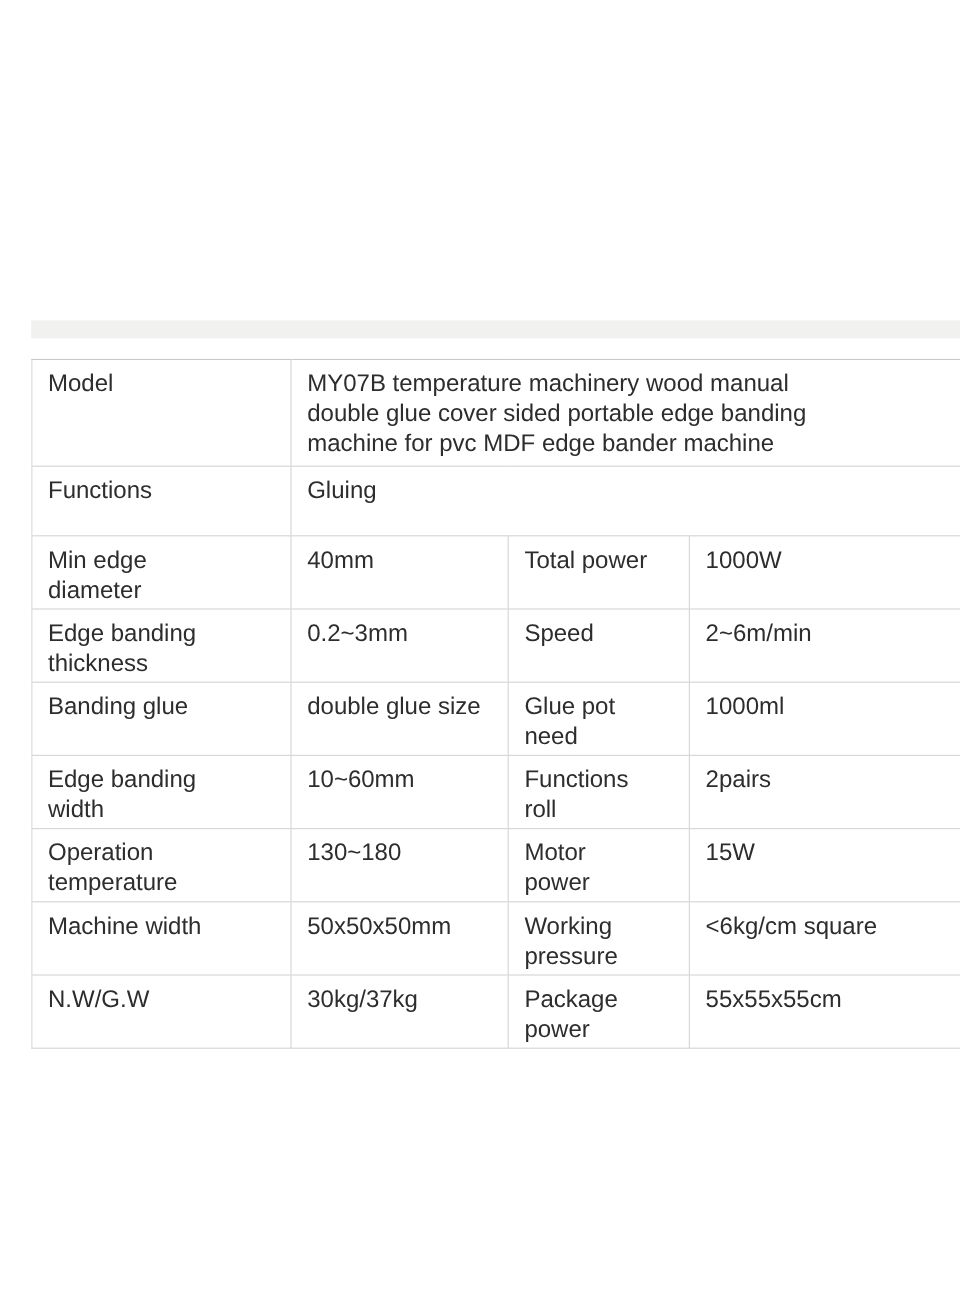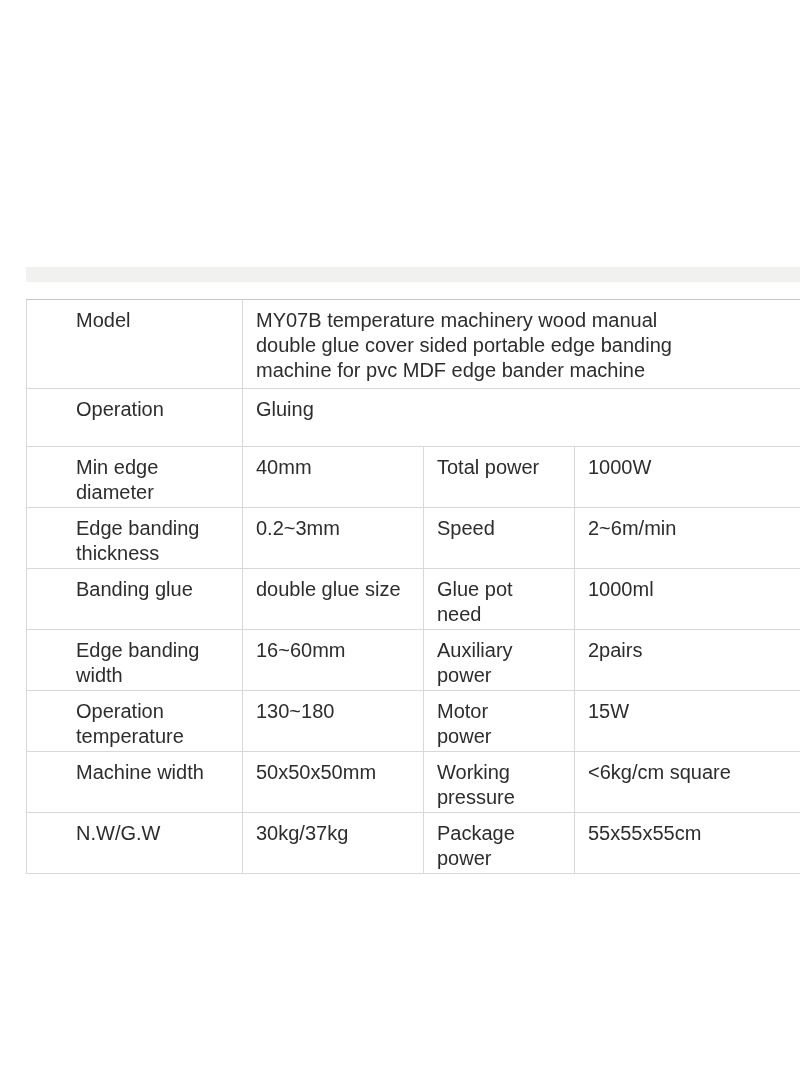--- a/index.html
+++ b/index.html
@@ -42,21 +42,21 @@
   }
   .spec tr:first-child td{border-top-color:var(--border_top);}
   col.c1{width:216px}
   col.c2{width:181px}
   col.c3{width:151px}
   col.c4{width:232px}
   tr.r1{height:89px}
   tr.r2{height:58px}
   tr.rp{height:61px}
   .mw{display:inline-block;}
-  .mw150{max-width:150px;margin-left:36px;}
+  .mw150{max-width:150px;}
   .mw109{max-width:109px;}
   .mw450{max-width:450px;}
 </style>
 </head>
 <body>
 
 <div class="topbar"></div>
 
 <div class="clip">
   <table class="spec">
@@ -70,21 +70,21 @@
       <tr class="r1">
         <td>
           <span class="mw mw150">Model</span>
         </td>
         <td colspan="3">
           <span class="mw mw450">MY07B temperature machinery wood manual double glue cover sided portable edge banding machine for pvc MDF edge bander machine</span>
         </td>
       </tr>
       <tr class="r2">
         <td>
-          <span class="mw mw150">Operation</span>
+          <span class="mw mw150">Functions</span>
         </td>
         <td colspan="3">Gluing</td>
       </tr>
 
       <tr class="rp">
         <td>
           <span class="mw mw150">Min edge diameter</span>
         </td>
         <td>40mm</td>
         <td>
@@ -112,23 +112,23 @@
         <td>
           <span class="mw mw109">Glue pot need</span>
         </td>
         <td>1000ml</td>
       </tr>
 
       <tr class="rp">
         <td>
           <span class="mw mw150">Edge banding width</span>
         </td>
-        <td>16~60mm</td>
+        <td>10~60mm</td>
         <td>
-          <span class="mw mw109">Auxiliary power</span>
+          <span class="mw mw109">Functions roll</span>
         </td>
         <td>2pairs</td>
       </tr>
 
       <tr class="rp">
         <td>
           <span class="mw mw150">Operation temperature</span>
         </td>
         <td>130~180</td>
         <td>

